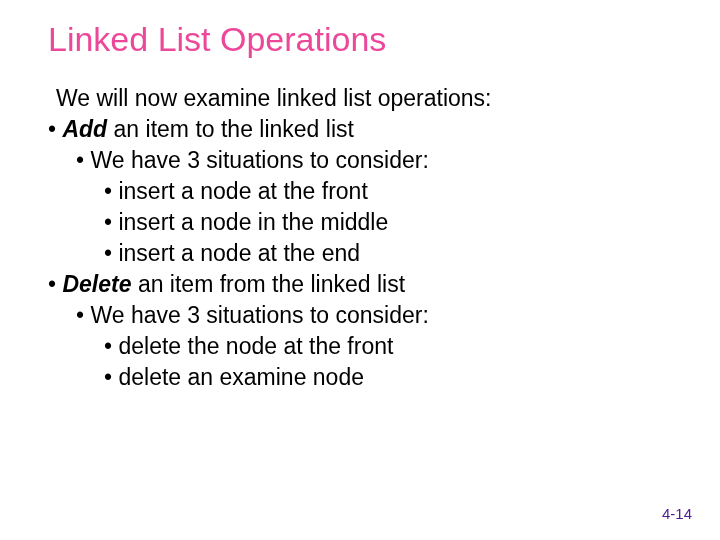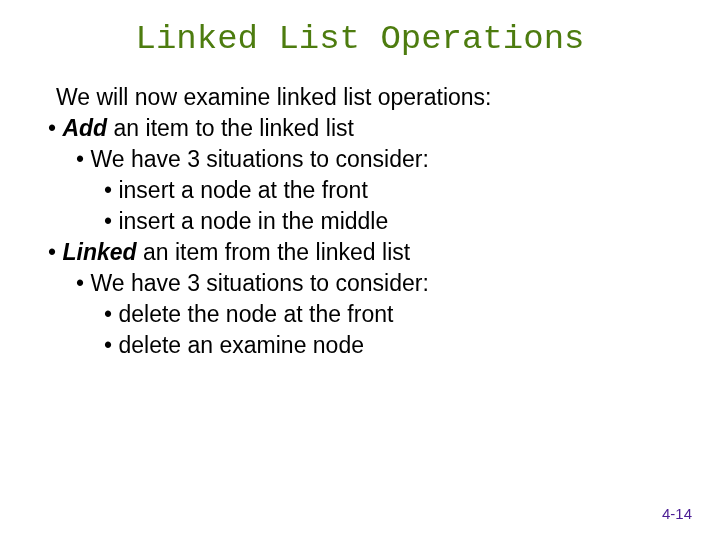--- a/index.html
+++ b/index.html
@@ -1,18 +1,18 @@
 <!DOCTYPE html>
 <html><head>
 <meta charset="utf-8">
 <style>
 html,body{margin:0;padding:0}
 body{width:720px;height:540px;background:#fff;font-family:Arial,Helvetica,sans-serif;position:relative;color:#000}
 .slide{padding:20px 48px 0 48px}
-h1{font-size:34px;font-weight:400;color:#4d7c0f;text-align:center;margin:0 0 24px 0;font-family:Liberation Mono, monospace}
+h1{font-size:34px;font-weight:400;color:#ec4899;margin:0 0 24px 0;font-family:Liberation Sans, sans-serif}
 .content{font-size:23px;line-height:1.35;color:#000}
 .l0{margin-left:8px}
 .l1{margin-left:0}
 .l2{margin-left:28px}
 .l3{margin-left:56px}
 .b{font-weight:700}
 .i{font-style:italic}
 .bullet::before{content:"• ";}
 .pnum{position:absolute;right:28px;bottom:18px;font-size:15px;color:#4c1d95}
 </style>
@@ -21,20 +21,21 @@
 
 <div class="slide">
   <h1>Linked List Operations</h1>
   <div class="content">
     <div class="l0">We will now examine linked list operations:</div>
 
     <div class="l1 bullet"><span class="b i">Add</span><span> an item to the linked list</span></div>
     <div class="l2 bullet">We have 3 situations to consider:</div>
     <div class="l3 bullet"><span>insert a node </span><span>at the front</span></div>
     <div class="l3 bullet"><span>insert a node </span><span>in the middle</span></div>
+    <div class="l3 bullet"><span>insert a node </span><span>at the end</span></div>
 
-    <div class="l1 bullet"><span class="b i">Linked</span><span> an item from the linked list</span></div>
+    <div class="l1 bullet"><span class="b i">Delete</span><span> an item from the linked list</span></div>
     <div class="l2 bullet">We have 3 situations to consider:</div>
     <div class="l3 bullet"><span>delete the node </span><span>at the front</span></div>
     <div class="l3 bullet"><span>delete an </span><span>examine</span><span> node</span></div>
   </div>
 </div>
 <div class="pnum">4-14</div>
 
 </body></html>

